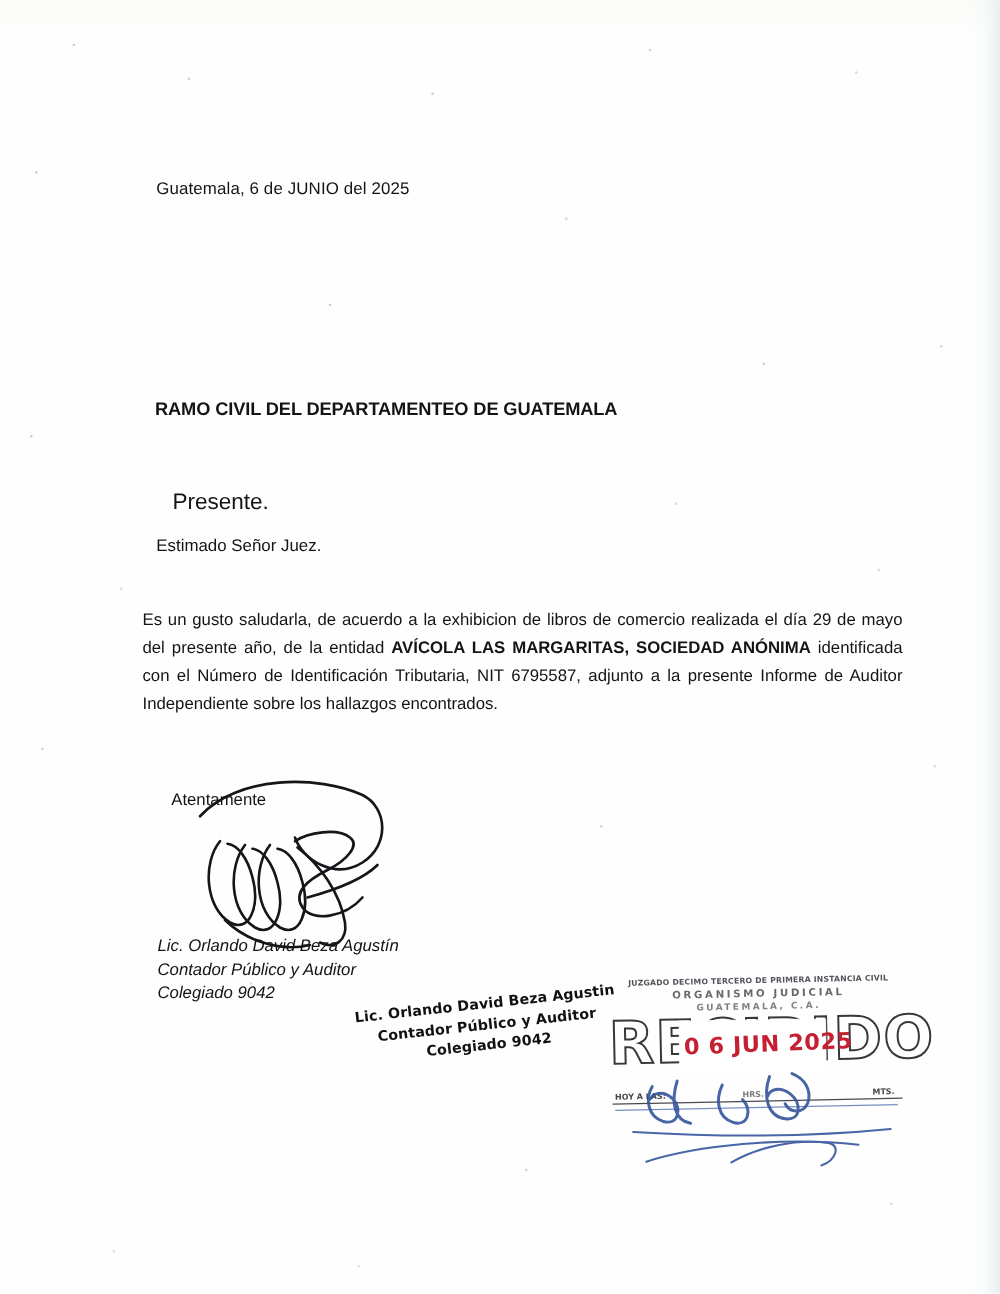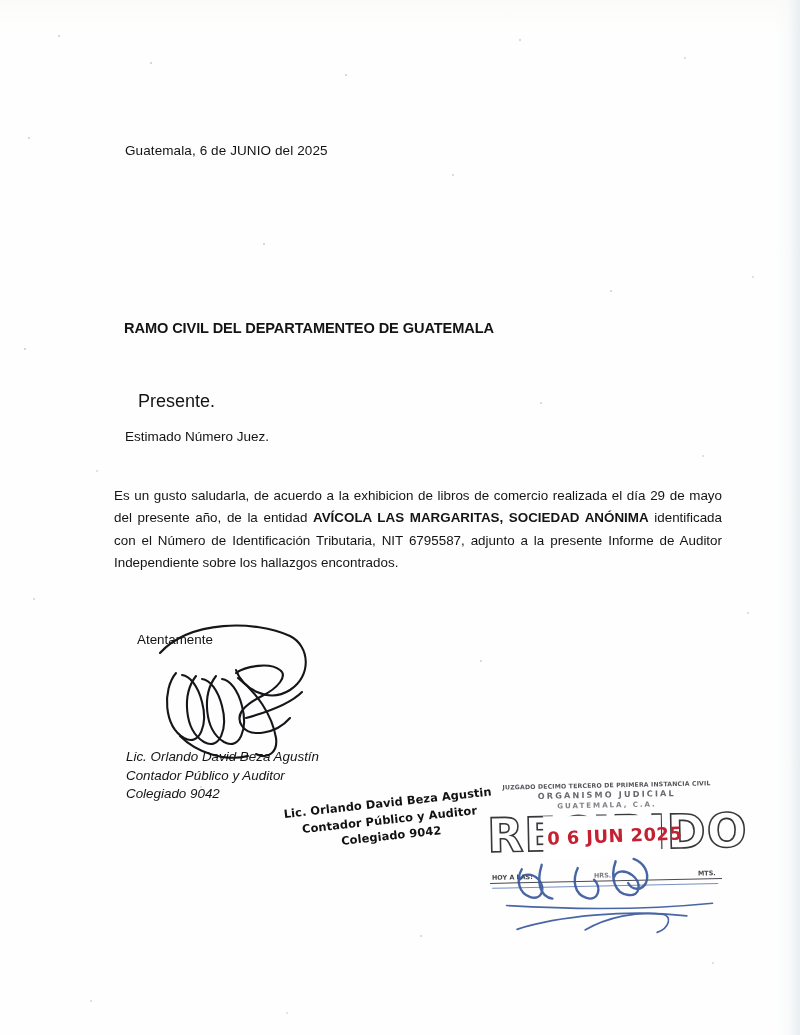--- a/index.html
+++ b/index.html
@@ -253,21 +253,21 @@
 
   <div class="doc-text" id="date-line">Guatemala, 6 de JUNIO del 2025</div>
 
 
   <div class="doc-text" id="addressee">
     <div>RAMO CIVIL DEL DEPARTAMENTEO DE GUATEMALA</div>
   </div>
 
   <div class="doc-text" id="presente">Presente.</div>
 
-  <div class="doc-text" id="greeting">Estimado Número Juez.</div>
+  <div class="doc-text" id="greeting">Estimado Señor Juez.</div>
 
   <div class="doc-text" id="body-paragraph"><span>Es un gusto saludarla, de acuerdo a la exhibicion de libros de comercio realizada el día 29 de mayo del presente año, de la entidad </span><b>AVÍCOLA LAS MARGARITAS, SOCIEDAD ANÓNIMA</b><span> identificada con el Número de Identificación Tributaria, NIT 6795587, adjunto a la presente Informe de Auditor Independiente sobre  los hallazgos encontrados.</span></div>
 
 
   <div class="doc-text" id="atentamente">Atentamente</div>
 
   <svg id="handwritten-signature" viewBox="0 0 185 165" xmlns="http://www.w3.org/2000/svg">
     <g fill="none" stroke="#16161a" stroke-width="2.1" stroke-linecap="round" stroke-linejoin="round">
       <path d="M10 35 C 40 2, 105 2, 140 18 C 160 28, 162 58, 140 72 C 118 86, 92 70, 86 52"></path>
       <path d="M26 55 C 12 72, 14 108, 34 120 C 50 129, 58 106, 52 84 C 48 68, 40 58, 32 57"></path>

